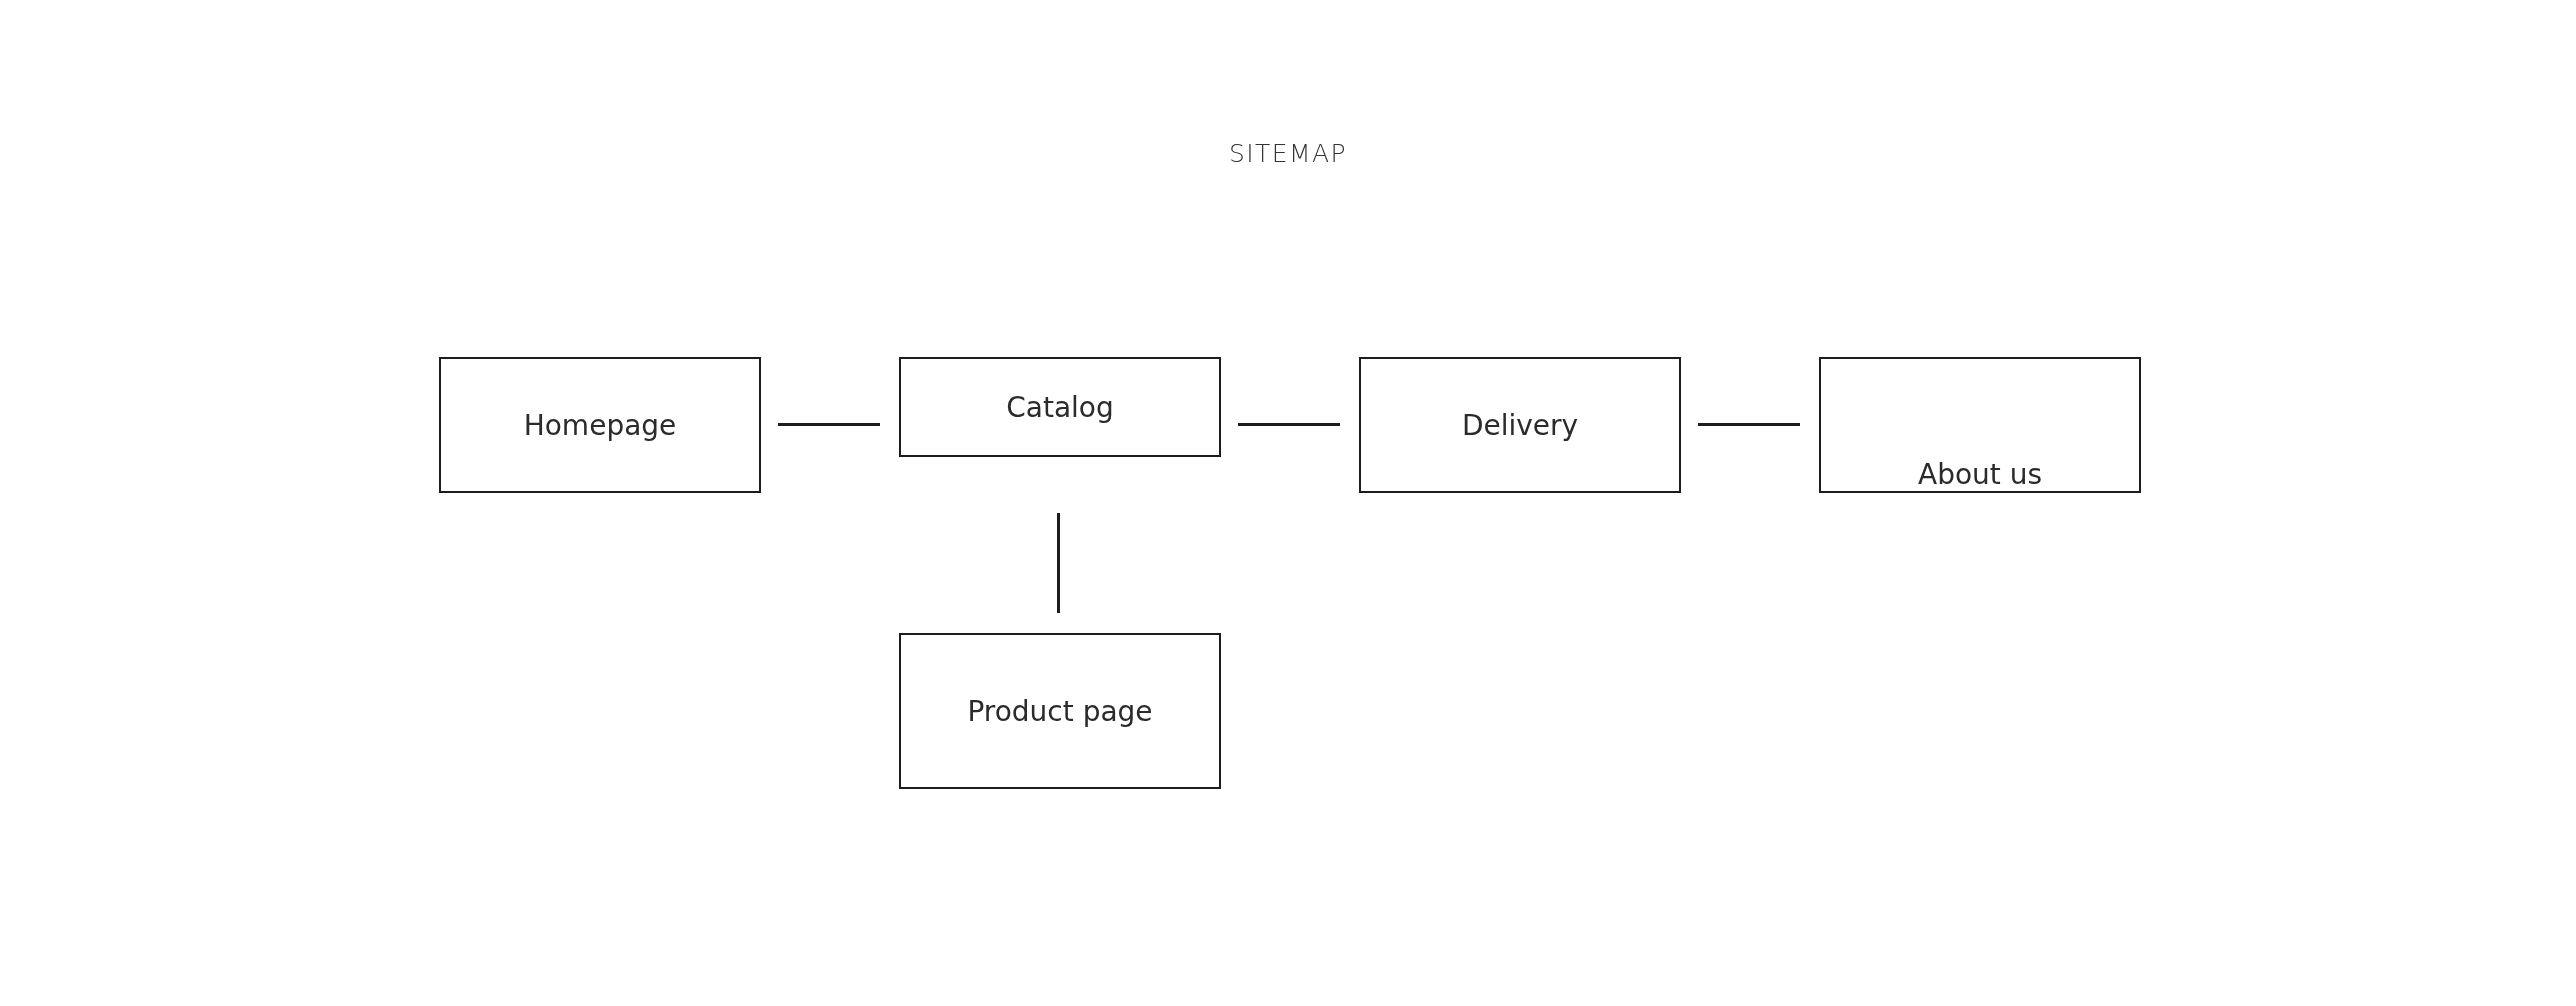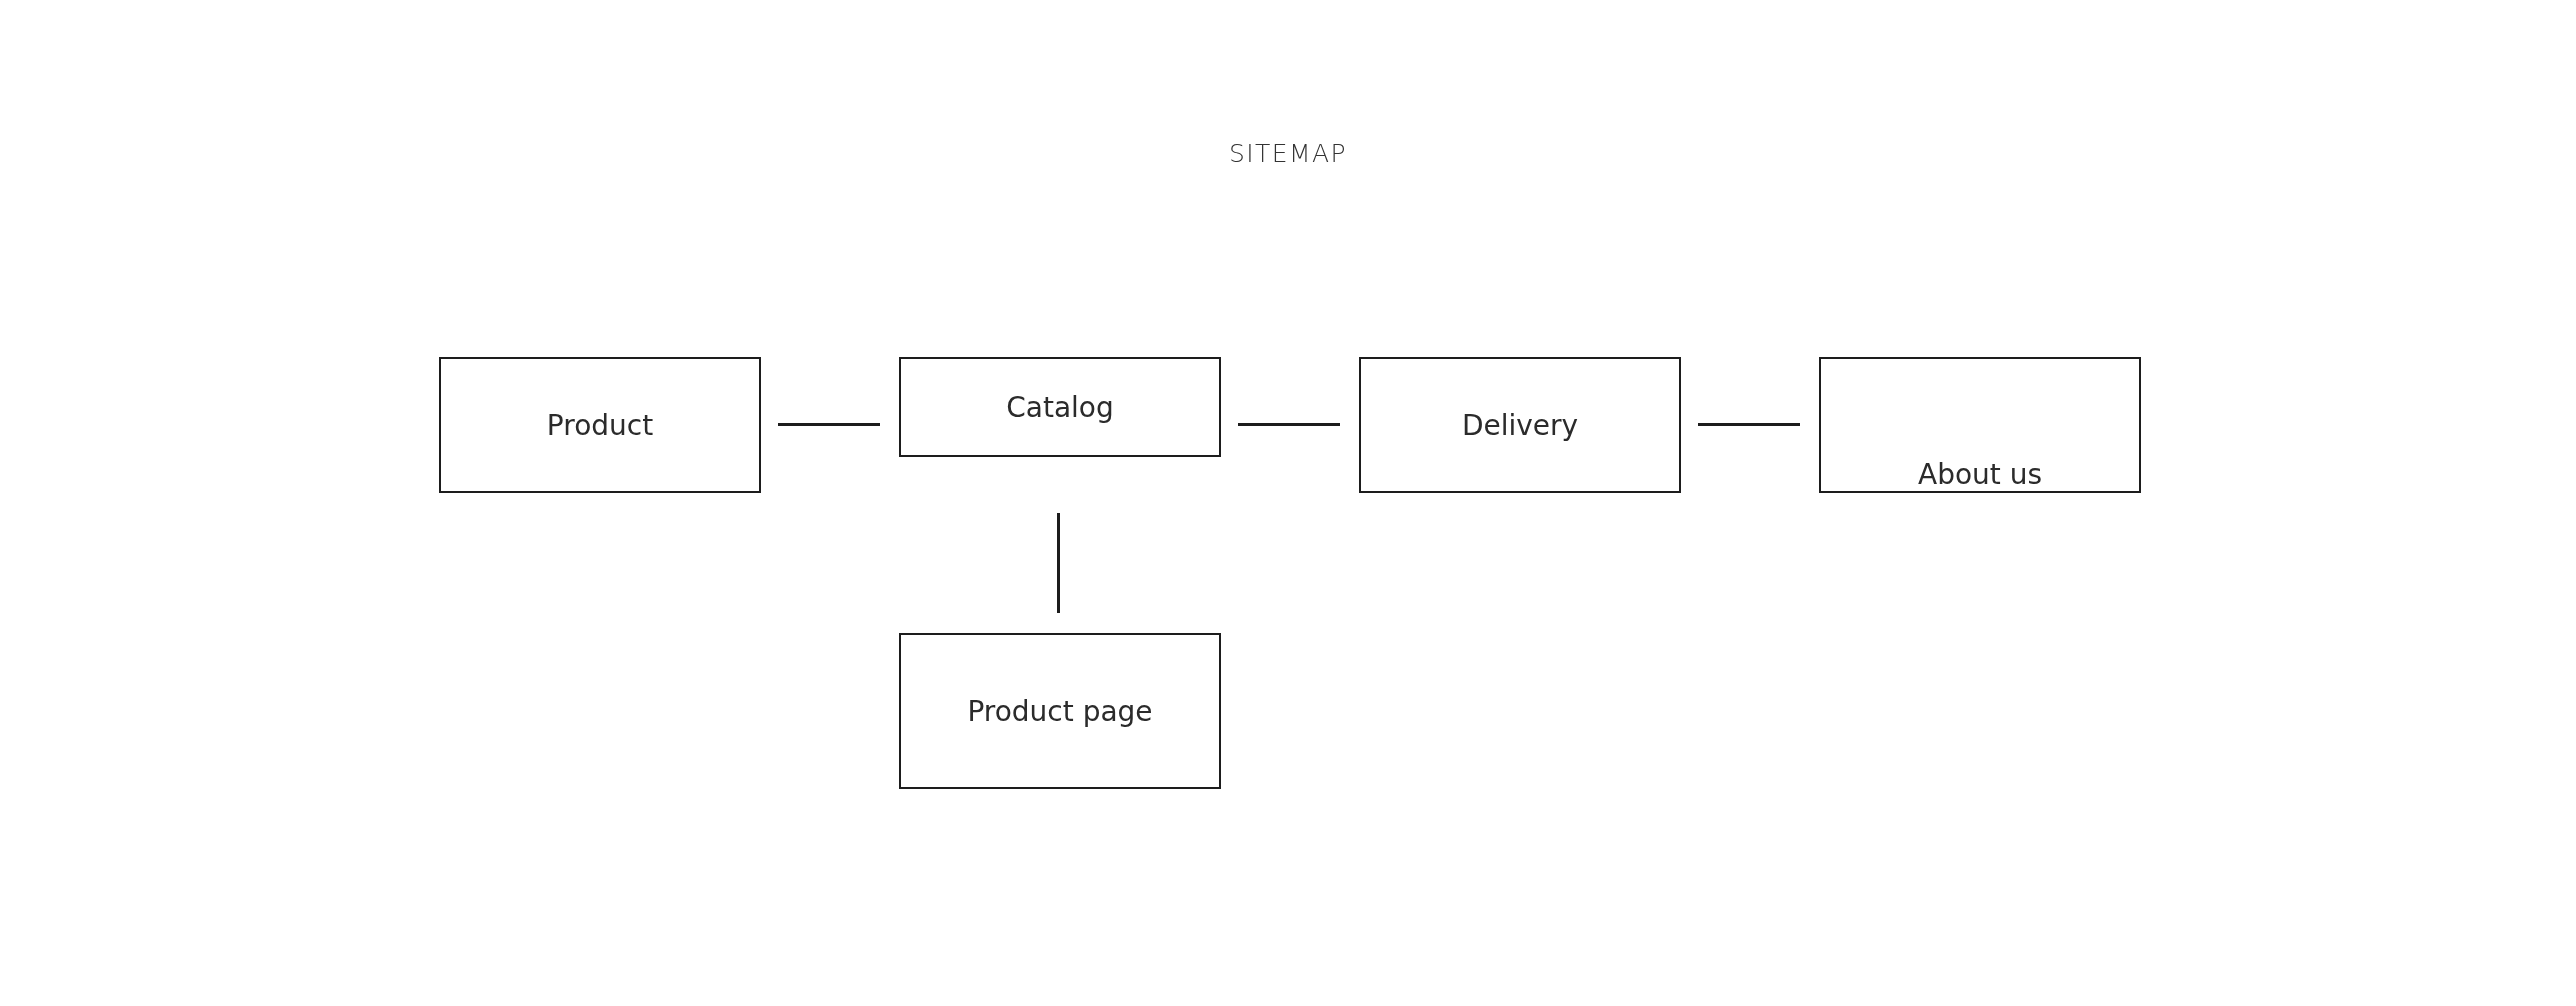--- a/index.html
+++ b/index.html
@@ -51,21 +51,21 @@
 <body>
 
 <div class="canvas">
   <div class="title">SITEMAP</div>
   <div>
       <div class="connector" style="left: 778px; top: 423px; width: 102px; height: 2.8px;"></div>
       <div class="connector" style="left: 1238px; top: 423px; width: 102px; height: 2.8px;"></div>
       <div class="connector" style="left: 1698px; top: 423px; width: 102px; height: 2.8px;"></div>
       <div class="connector" style="left: 1057px; top: 513px; width: 2.8px; height: 100px;"></div>
       <div class="node" style="left: 439px; top: 357px; width: 322px; height: 136px;">
-        <span>Product</span>
+        <span>Homepage</span>
       </div>
       <div class="node" style="left: 899px; top: 357px; width: 322px; height: 100px;">
         <span>Catalog</span>
       </div>
       <div class="node" style="left: 1359px; top: 357px; width: 322px; height: 136px; text-align: right;">
         <span>Delivery</span>
       </div>
       <div class="node" style="left: 1819px; top: 357px; width: 322px; height: 136px; align-items: flex-end;">
         <span>About us</span>
       </div>

